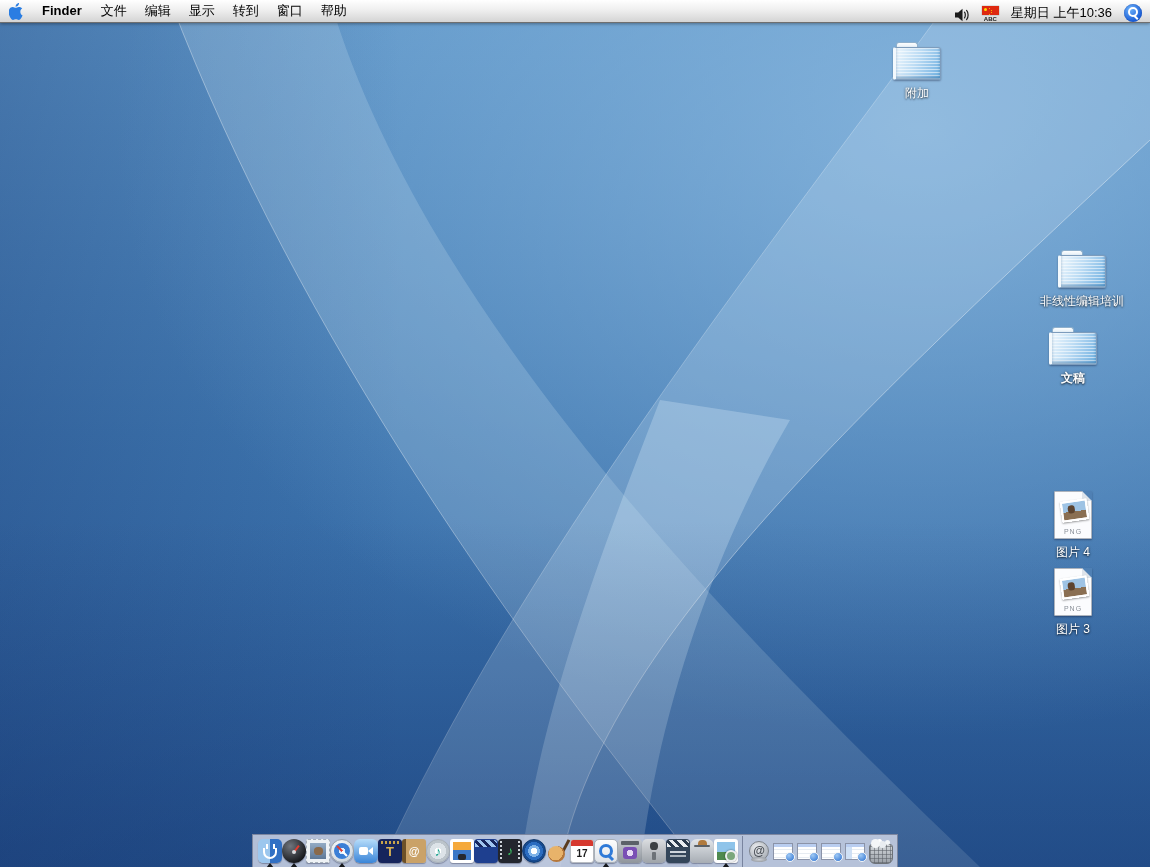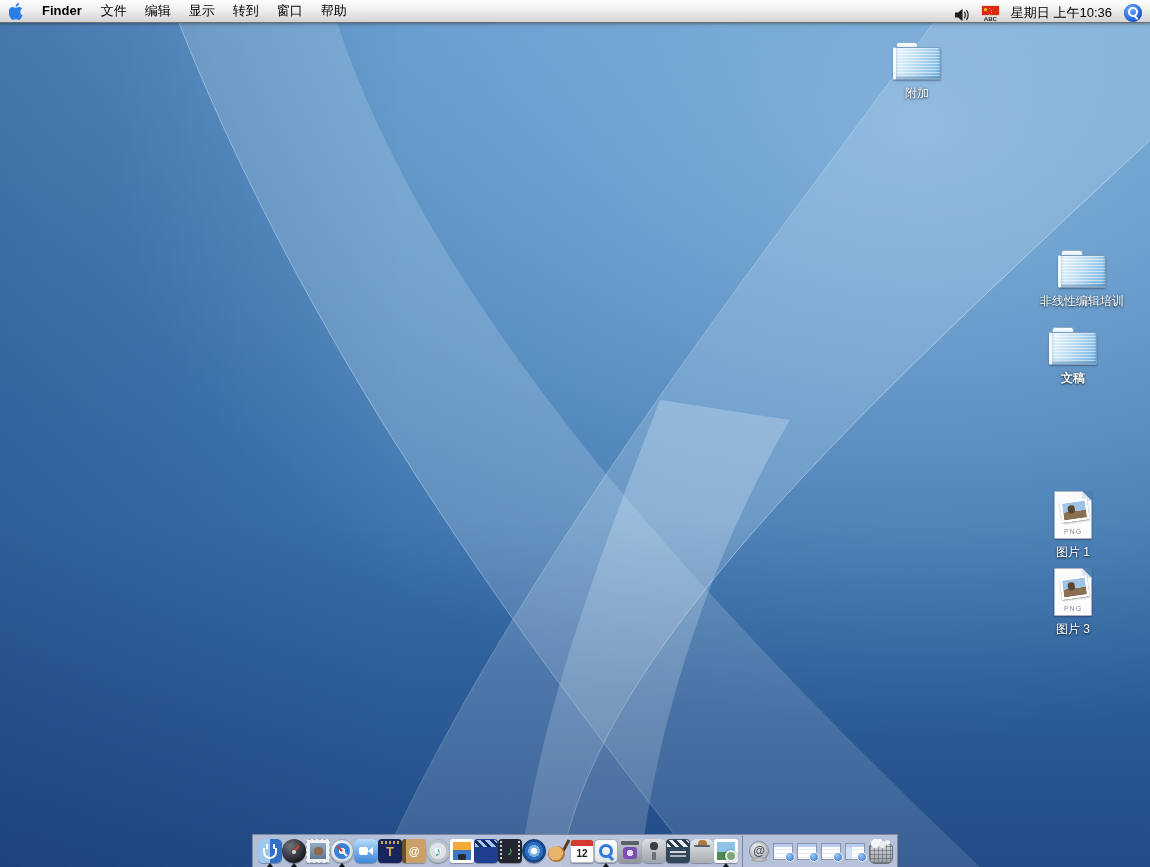--- a/index.html
+++ b/index.html
@@ -290,21 +290,21 @@
 
 
   <div class="desk-icon" style="left:1025px;top:491px;width:96px;">
     <div class="gfx-png">
       <span class="fold"></span>
       <span class="thumb">
           <i></i>
         </span>
       <span class="ptag">PNG</span>
     </div>
-    <div class="desk-label">图片 1</div>
+    <div class="desk-label">图片 4</div>
   </div>
 
   <div class="desk-icon" style="left:1025px;top:568px;width:96px;">
     <div class="gfx-png">
       <span class="fold"></span>
       <span class="thumb">
           <i></i>
         </span>
       <span class="ptag">PNG</span>
     </div>
@@ -398,21 +398,21 @@
     <div class="d-item">
       <span class="ai ic-gb">
         <span class="neck"></span>
         <span class="bodyg"></span>
       </span>
     </div>
 
     <div class="d-item">
       <span class="ai ic-ical">
         <span class="red"></span>
-        <span>12</span>
+        <span>17</span>
       </span>
     </div>
 
     <div class="d-item">
       <span class="ai ic-qt">
         <span class="ring"></span>
         <span class="tail"></span>
       </span>
       <span class="tri"></span>
     </div>

